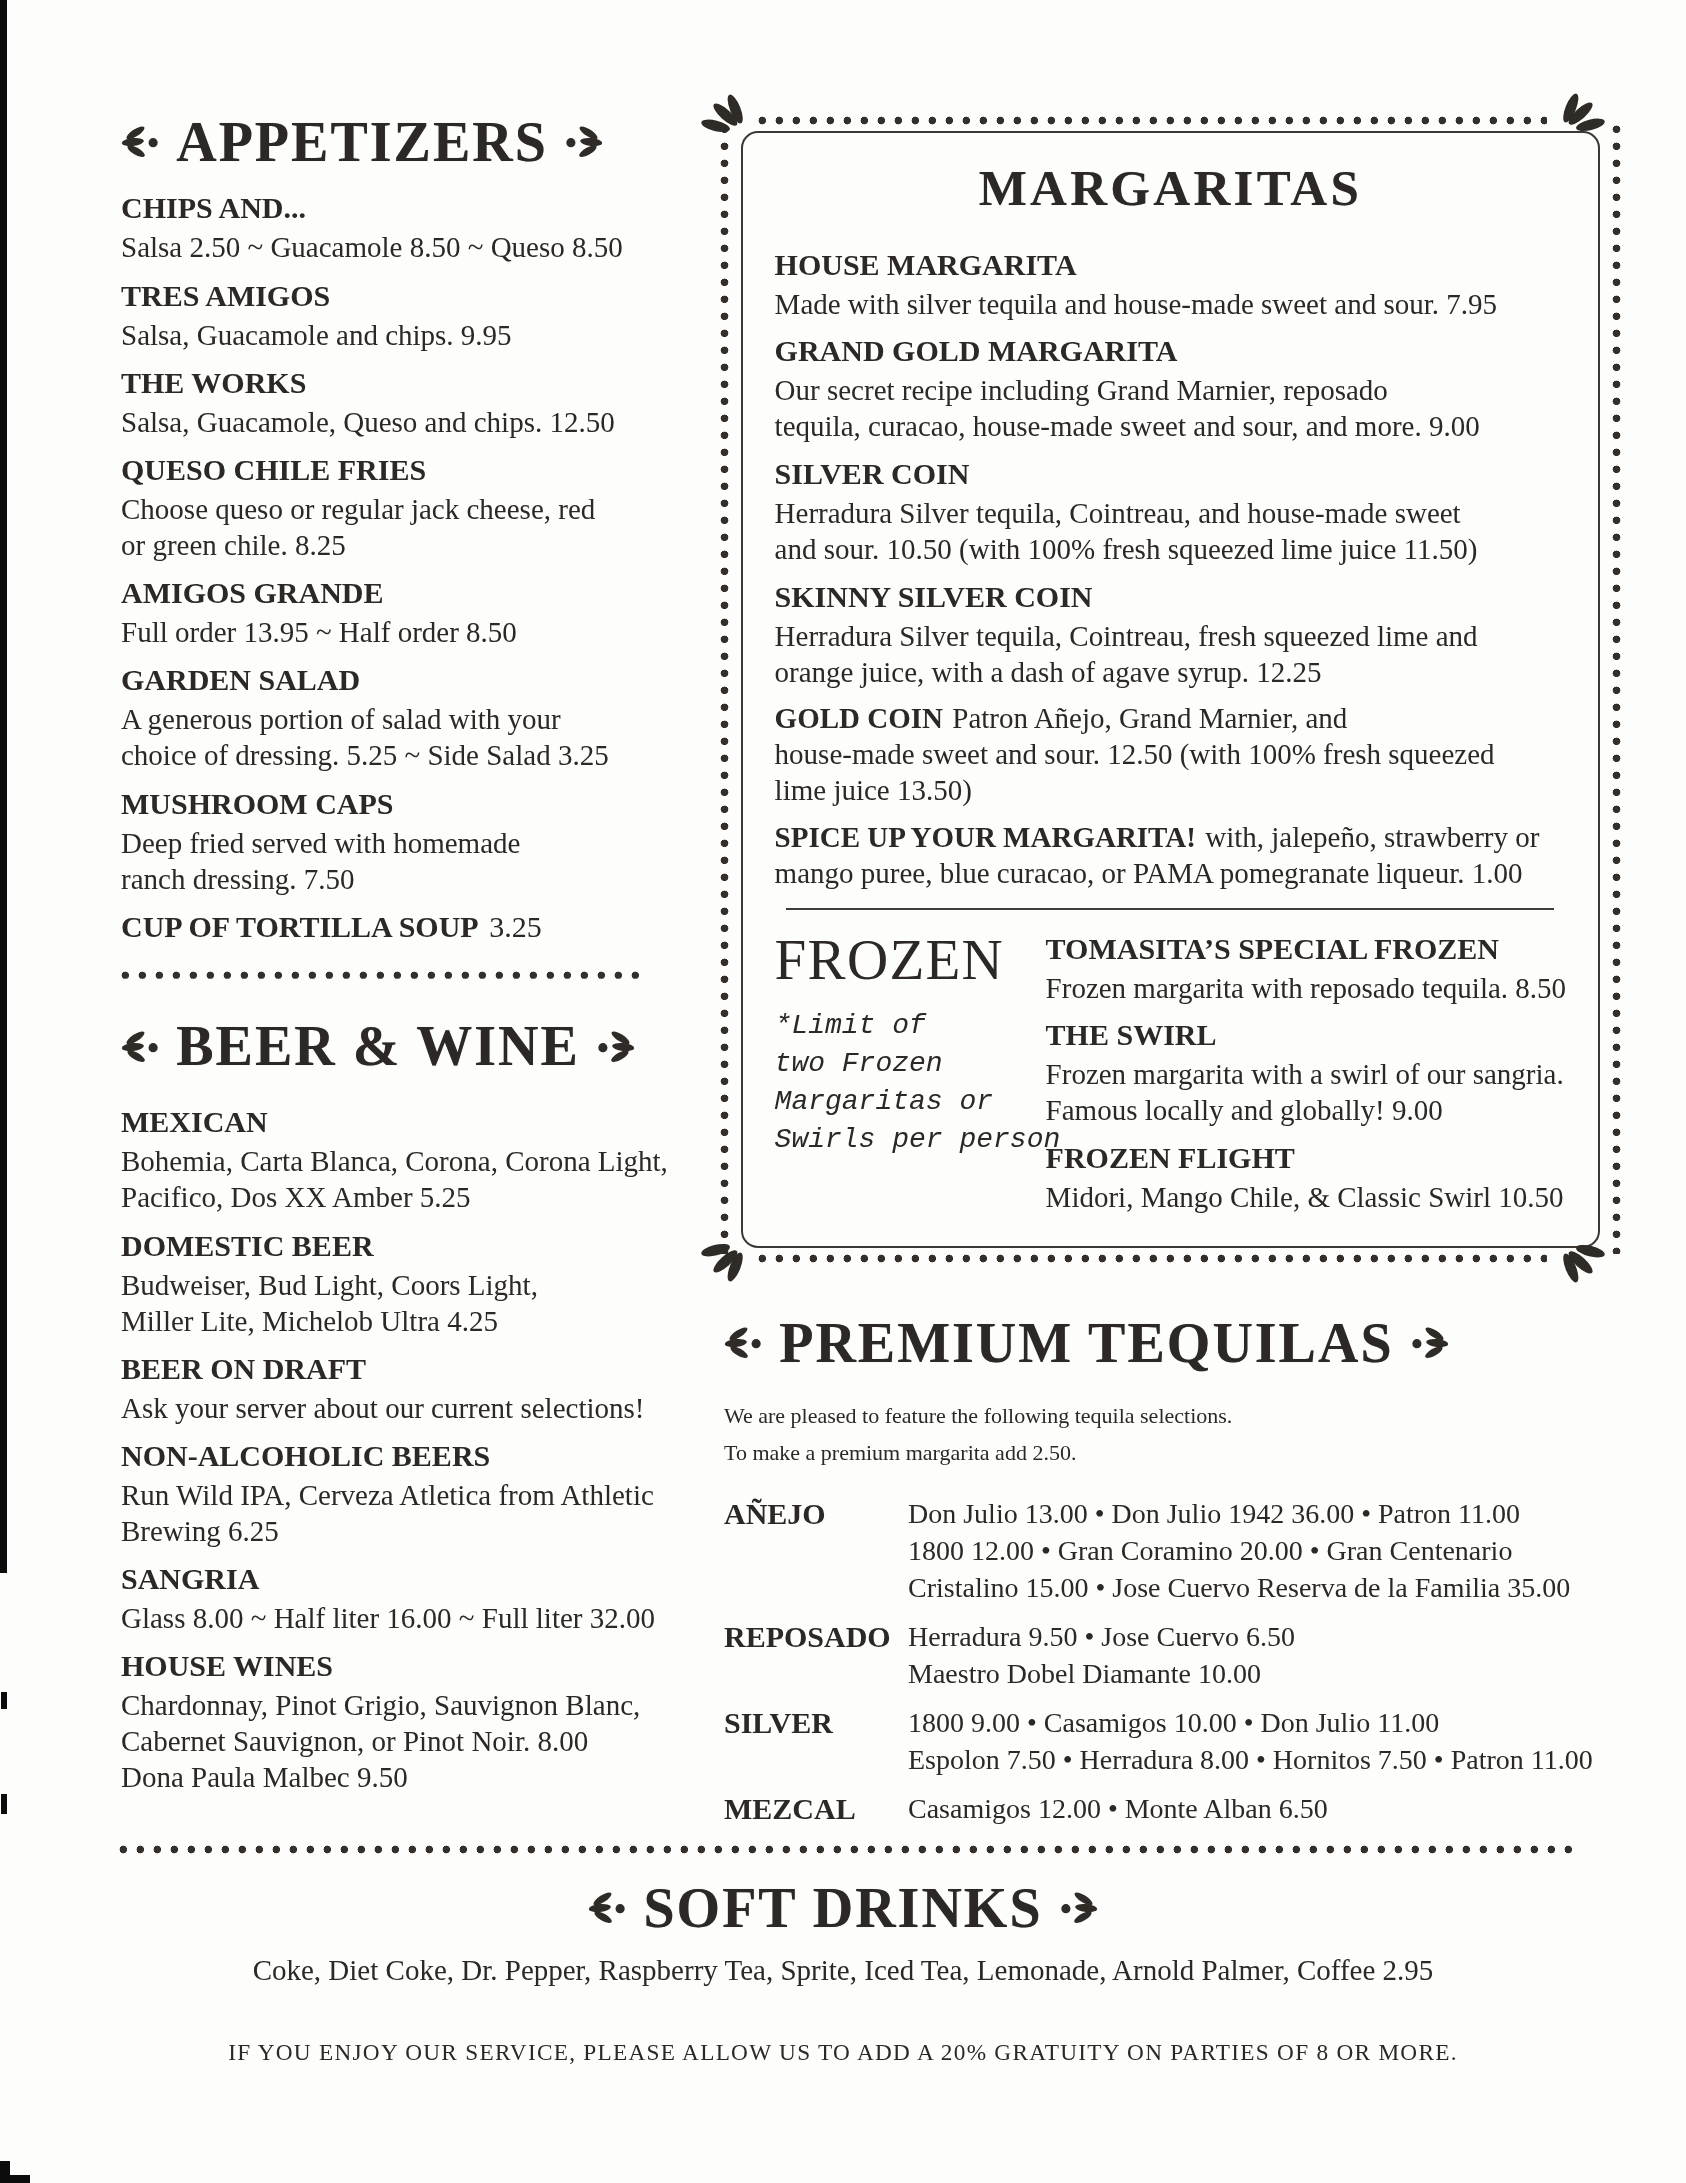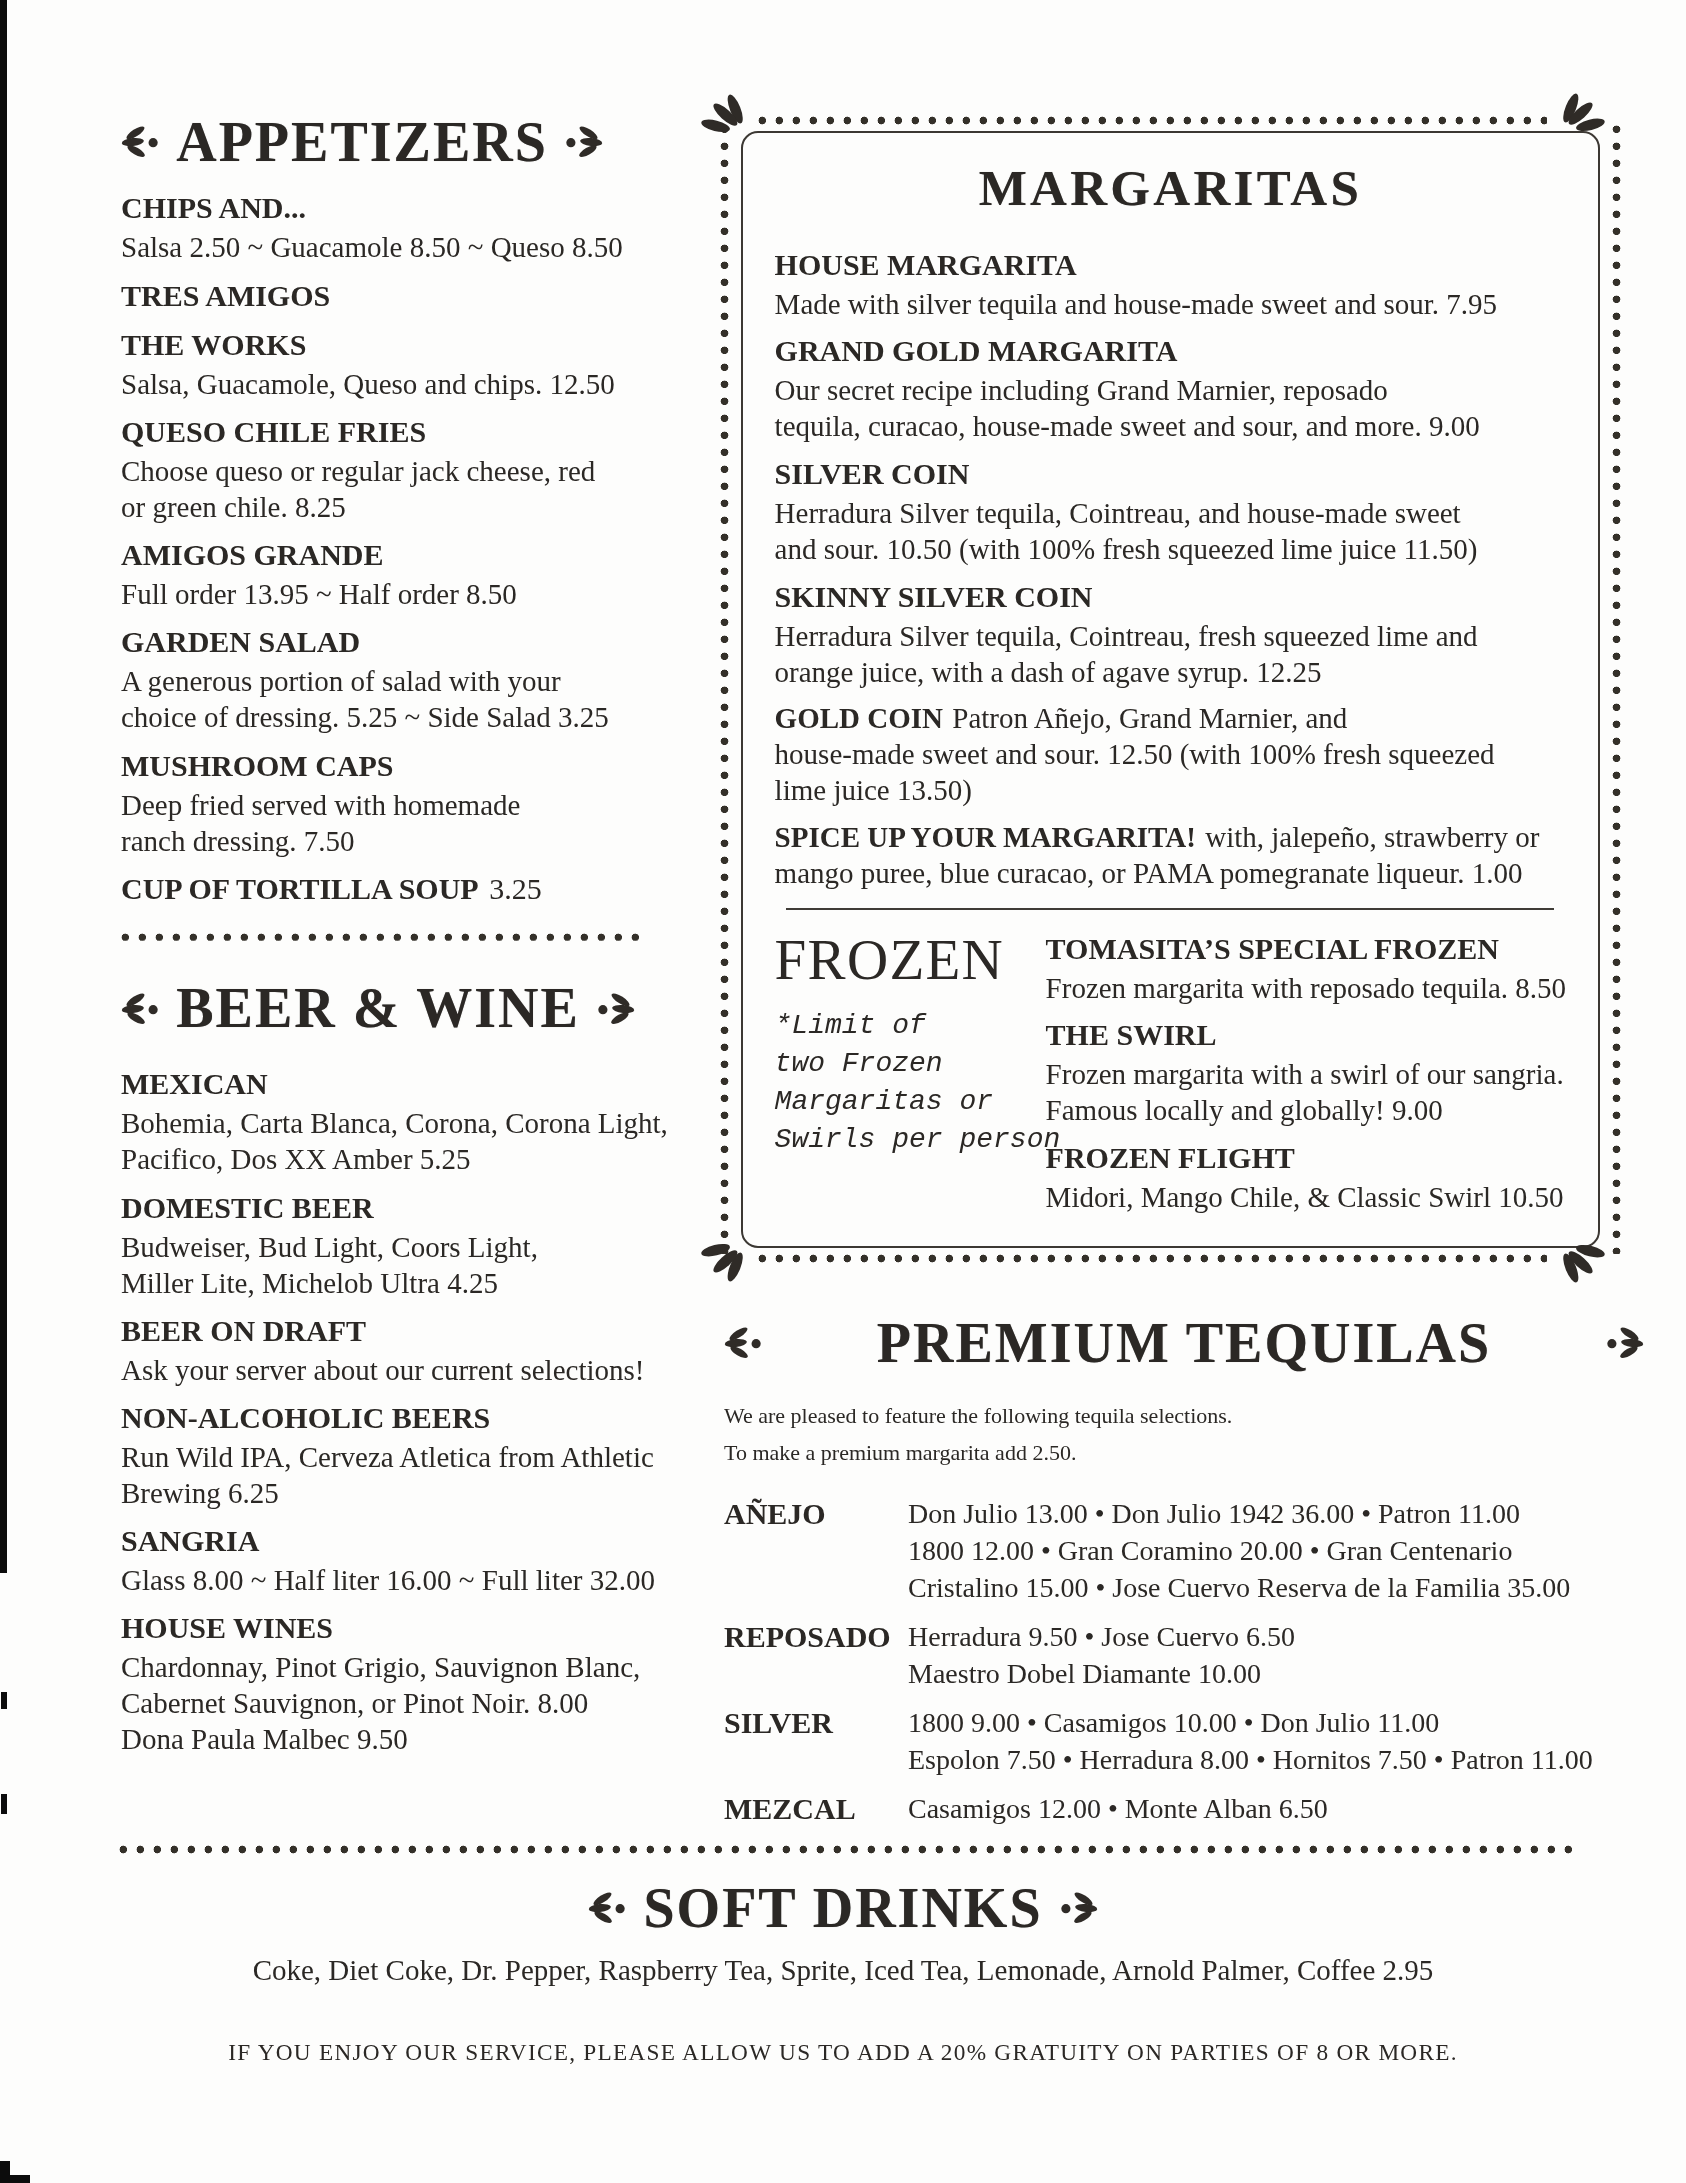--- a/index.html
+++ b/index.html
@@ -49,21 +49,21 @@
   .frozen-note{font-style:italic;font-size:28px;line-height:38px;white-space:pre;margin-top:17px;font-family:Liberation Mono, monospace;}
   .frozen-right{flex:1;}
   .corner{position:absolute;width:56px;height:56px;}
   .corner.tl{left:-24px;top:-28px;transform:scaleX(-1);}
   .corner.tr{right:-25px;top:-29px;}
   .corner.bl{left:-24px;bottom:-25px;transform:scale(-1,-1);}
   .corner.br{right:-25px;bottom:-26.5px;transform:scaleY(-1);}
 
   
   .premium{position:absolute;left:724px;top:1313px;width:920px;}
-  .premium .sec-head{margin-bottom:24px;justify-content:space-between;}
+  .premium .sec-head{margin-bottom:24px;}
   .intro{font-size:22px;line-height:37px;white-space:pre;margin-bottom:24px;}
   .trow{display:flex;margin-bottom:12px;}
   .tcat{width:184px;flex:0 0 auto;font-weight:bold;font-size:30px;line-height:37px;}
   .tval{font-size:28px;line-height:37px;white-space:pre;}
 
   
   .sep-bottom{position:absolute;left:119px;top:1845px;width:1453px;}
   .soft{position:absolute;left:0;top:1878px;width:1686px;text-align:center;}
   .soft .sec-head{justify-content:center;margin-bottom:13.2px;}
   .soft-desc{font-size:29px;line-height:37px;white-space:pre;}
@@ -108,20 +108,21 @@
           <use href="#fleuron"></use>
         </svg>
     </header>
 
     <div class="item">
       <h3 class="iname">CHIPS AND...</h3>
       <p class="desc">Salsa 2.50 ~ Guacamole 8.50 ~ Queso 8.50</p>
     </div>
     <div class="item">
       <h3 class="iname">TRES AMIGOS</h3>
+      <p class="desc">Salsa, Guacamole and chips. 9.95</p>
     </div>
     <div class="item">
       <h3 class="iname">THE WORKS</h3>
       <p class="desc">Salsa, Guacamole, Queso and chips. 12.50</p>
     </div>
     <div class="item">
       <h3 class="iname">QUESO CHILE FRIES</h3>
       <p class="desc">Choose queso or regular jack cheese, red
 or green chile. 8.25</p>
     </div>

